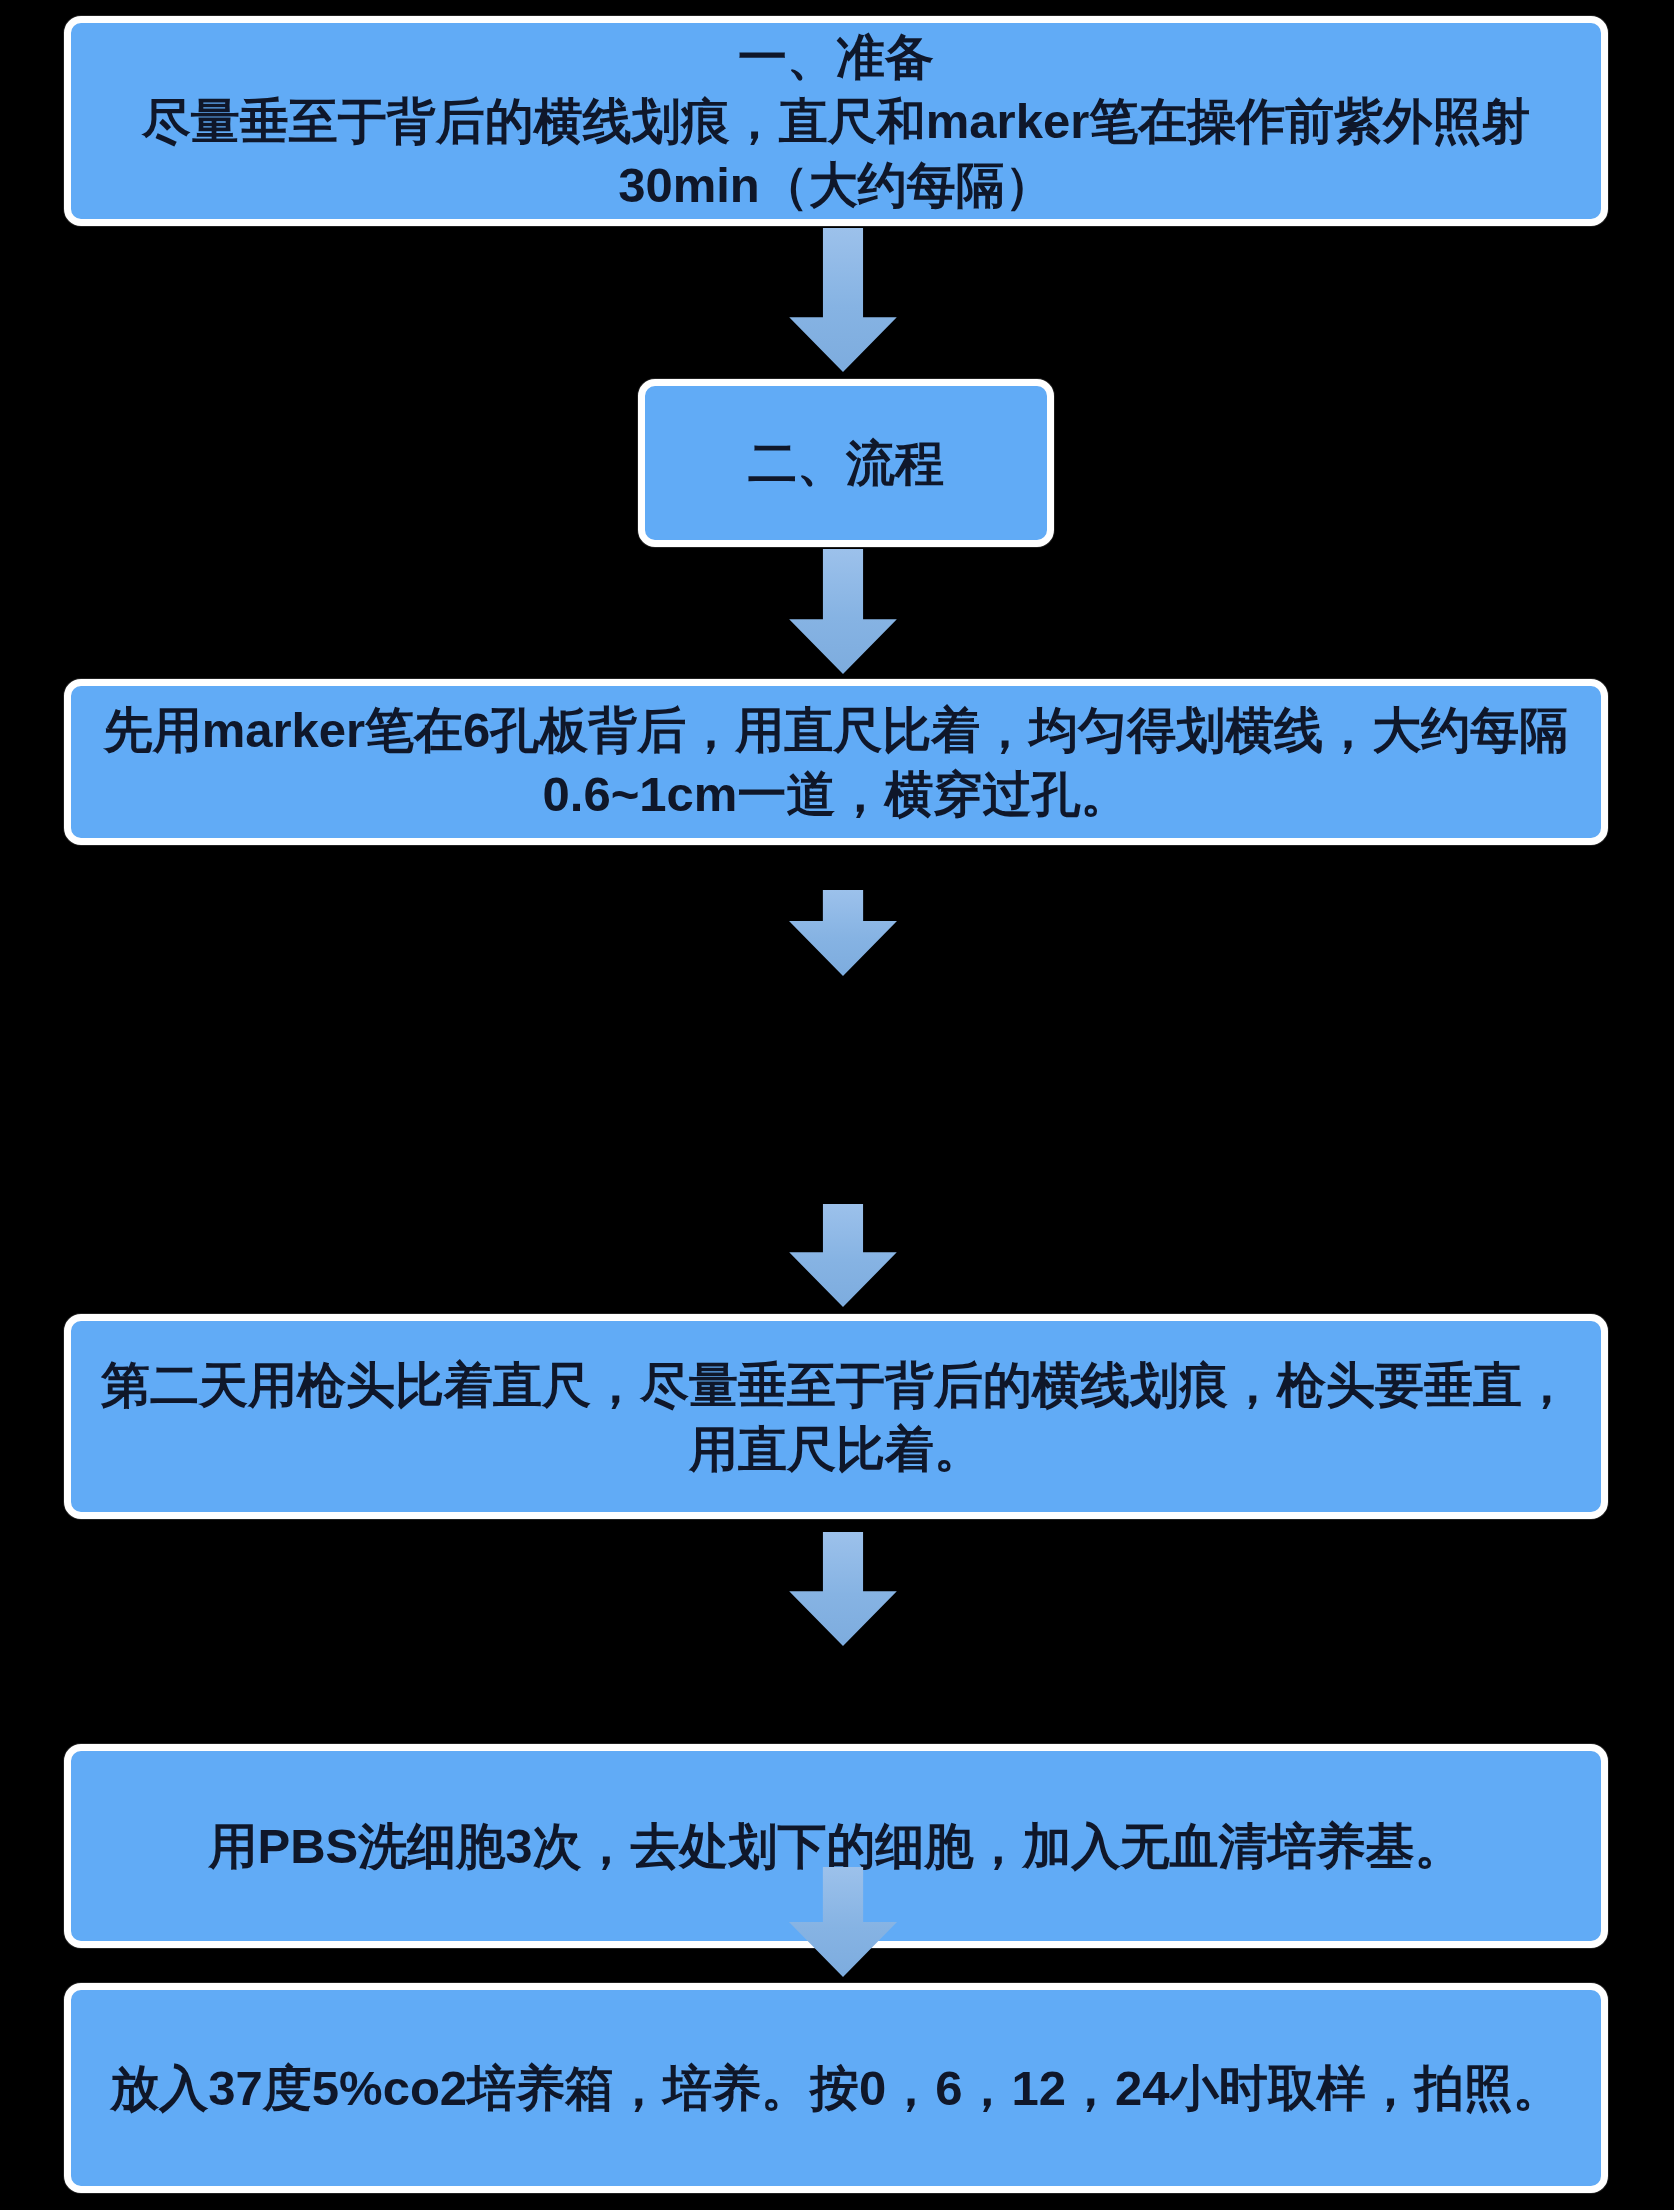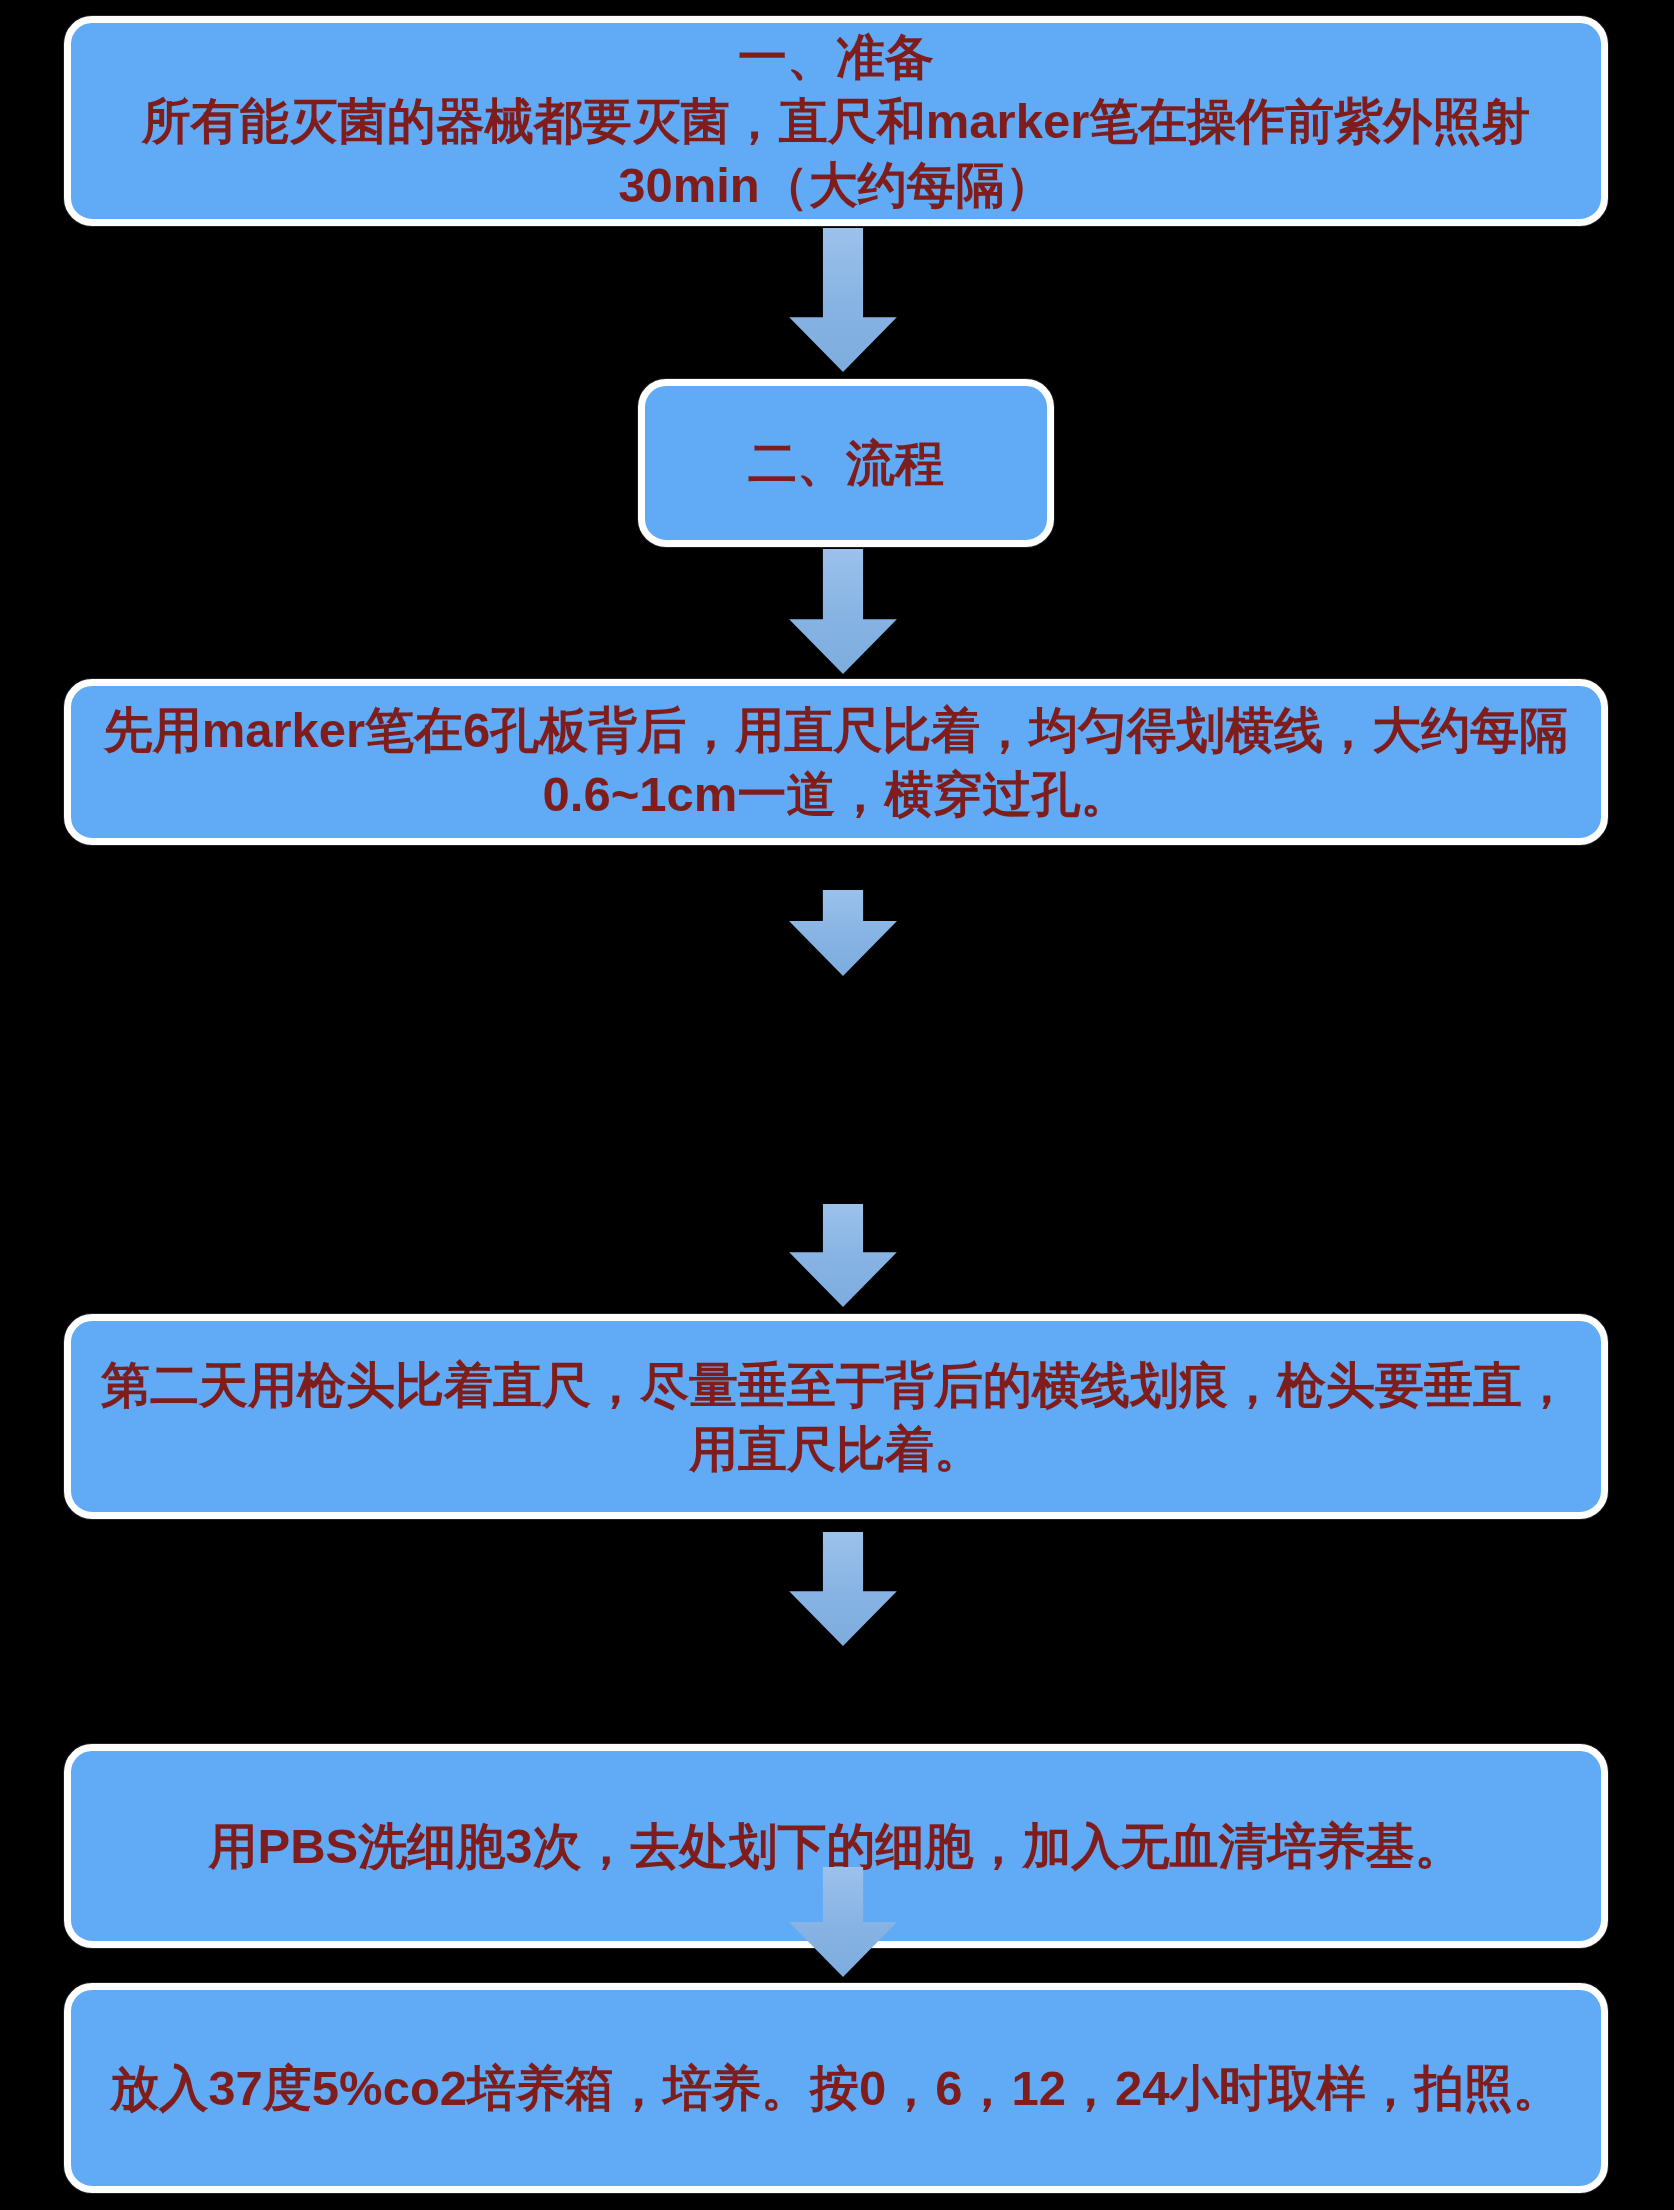--- a/index.html
+++ b/index.html
@@ -13,22 +13,22 @@
     height: 2210px;
     background: #000000;
     overflow: hidden;
     font-family: "Liberation Sans", "DejaVu Sans", sans-serif;
   }
   .node {
     position: absolute;
     box-sizing: border-box;
     background: #61abf6;
     border: 7.3px solid #ffffff;
-    border-radius: 28px;
-    color: #7f1d1d;
+    border-radius: 17px;
+    color: #0f172a;
     display: flex;
     flex-direction: column;
     justify-content: center;
     align-items: center;
     text-align: center;
     font-size: 49px;
     font-weight: 700;
     line-height: 64px;
     box-shadow: 0 0 0 0.9px rgba(130,130,130,0.25);
   }
@@ -56,21 +56,21 @@
       <linearGradient id="arrowGrad" x1="0" y1="0" x2="0" y2="1">
         <stop offset="0%" stop-color="#9cc1eb"></stop>
         <stop offset="55%" stop-color="#86b3e3"></stop>
         <stop offset="100%" stop-color="#7dacde"></stop>
       </linearGradient>
     </defs>
   </svg>
 
   <section class="node wide" style="top:16.4px;height:210px">
     <div class="line">一、准备</div>
-    <div class="line">所有能灭菌的器械都要灭菌，直尺和marker笔在操作前紫外照射</div>
+    <div class="line">尽量垂至于背后的横线划痕，直尺和marker笔在操作前紫外照射</div>
     <div class="line">30min（大约每隔）</div>
   </section>
 
   <svg class="arrow" style="top:228px" width="108" height="144" viewBox="0 0 118 158">
     <polygon points="37,0 81,0 81,98 118,98 59,158 0,98 37,98" fill="url(#arrowGrad)"></polygon>
   </svg>
 
   <section class="node" style="left:638px;top:379px;width:416px;height:168px">
     <div class="line">二、流程</div>
   </section>

